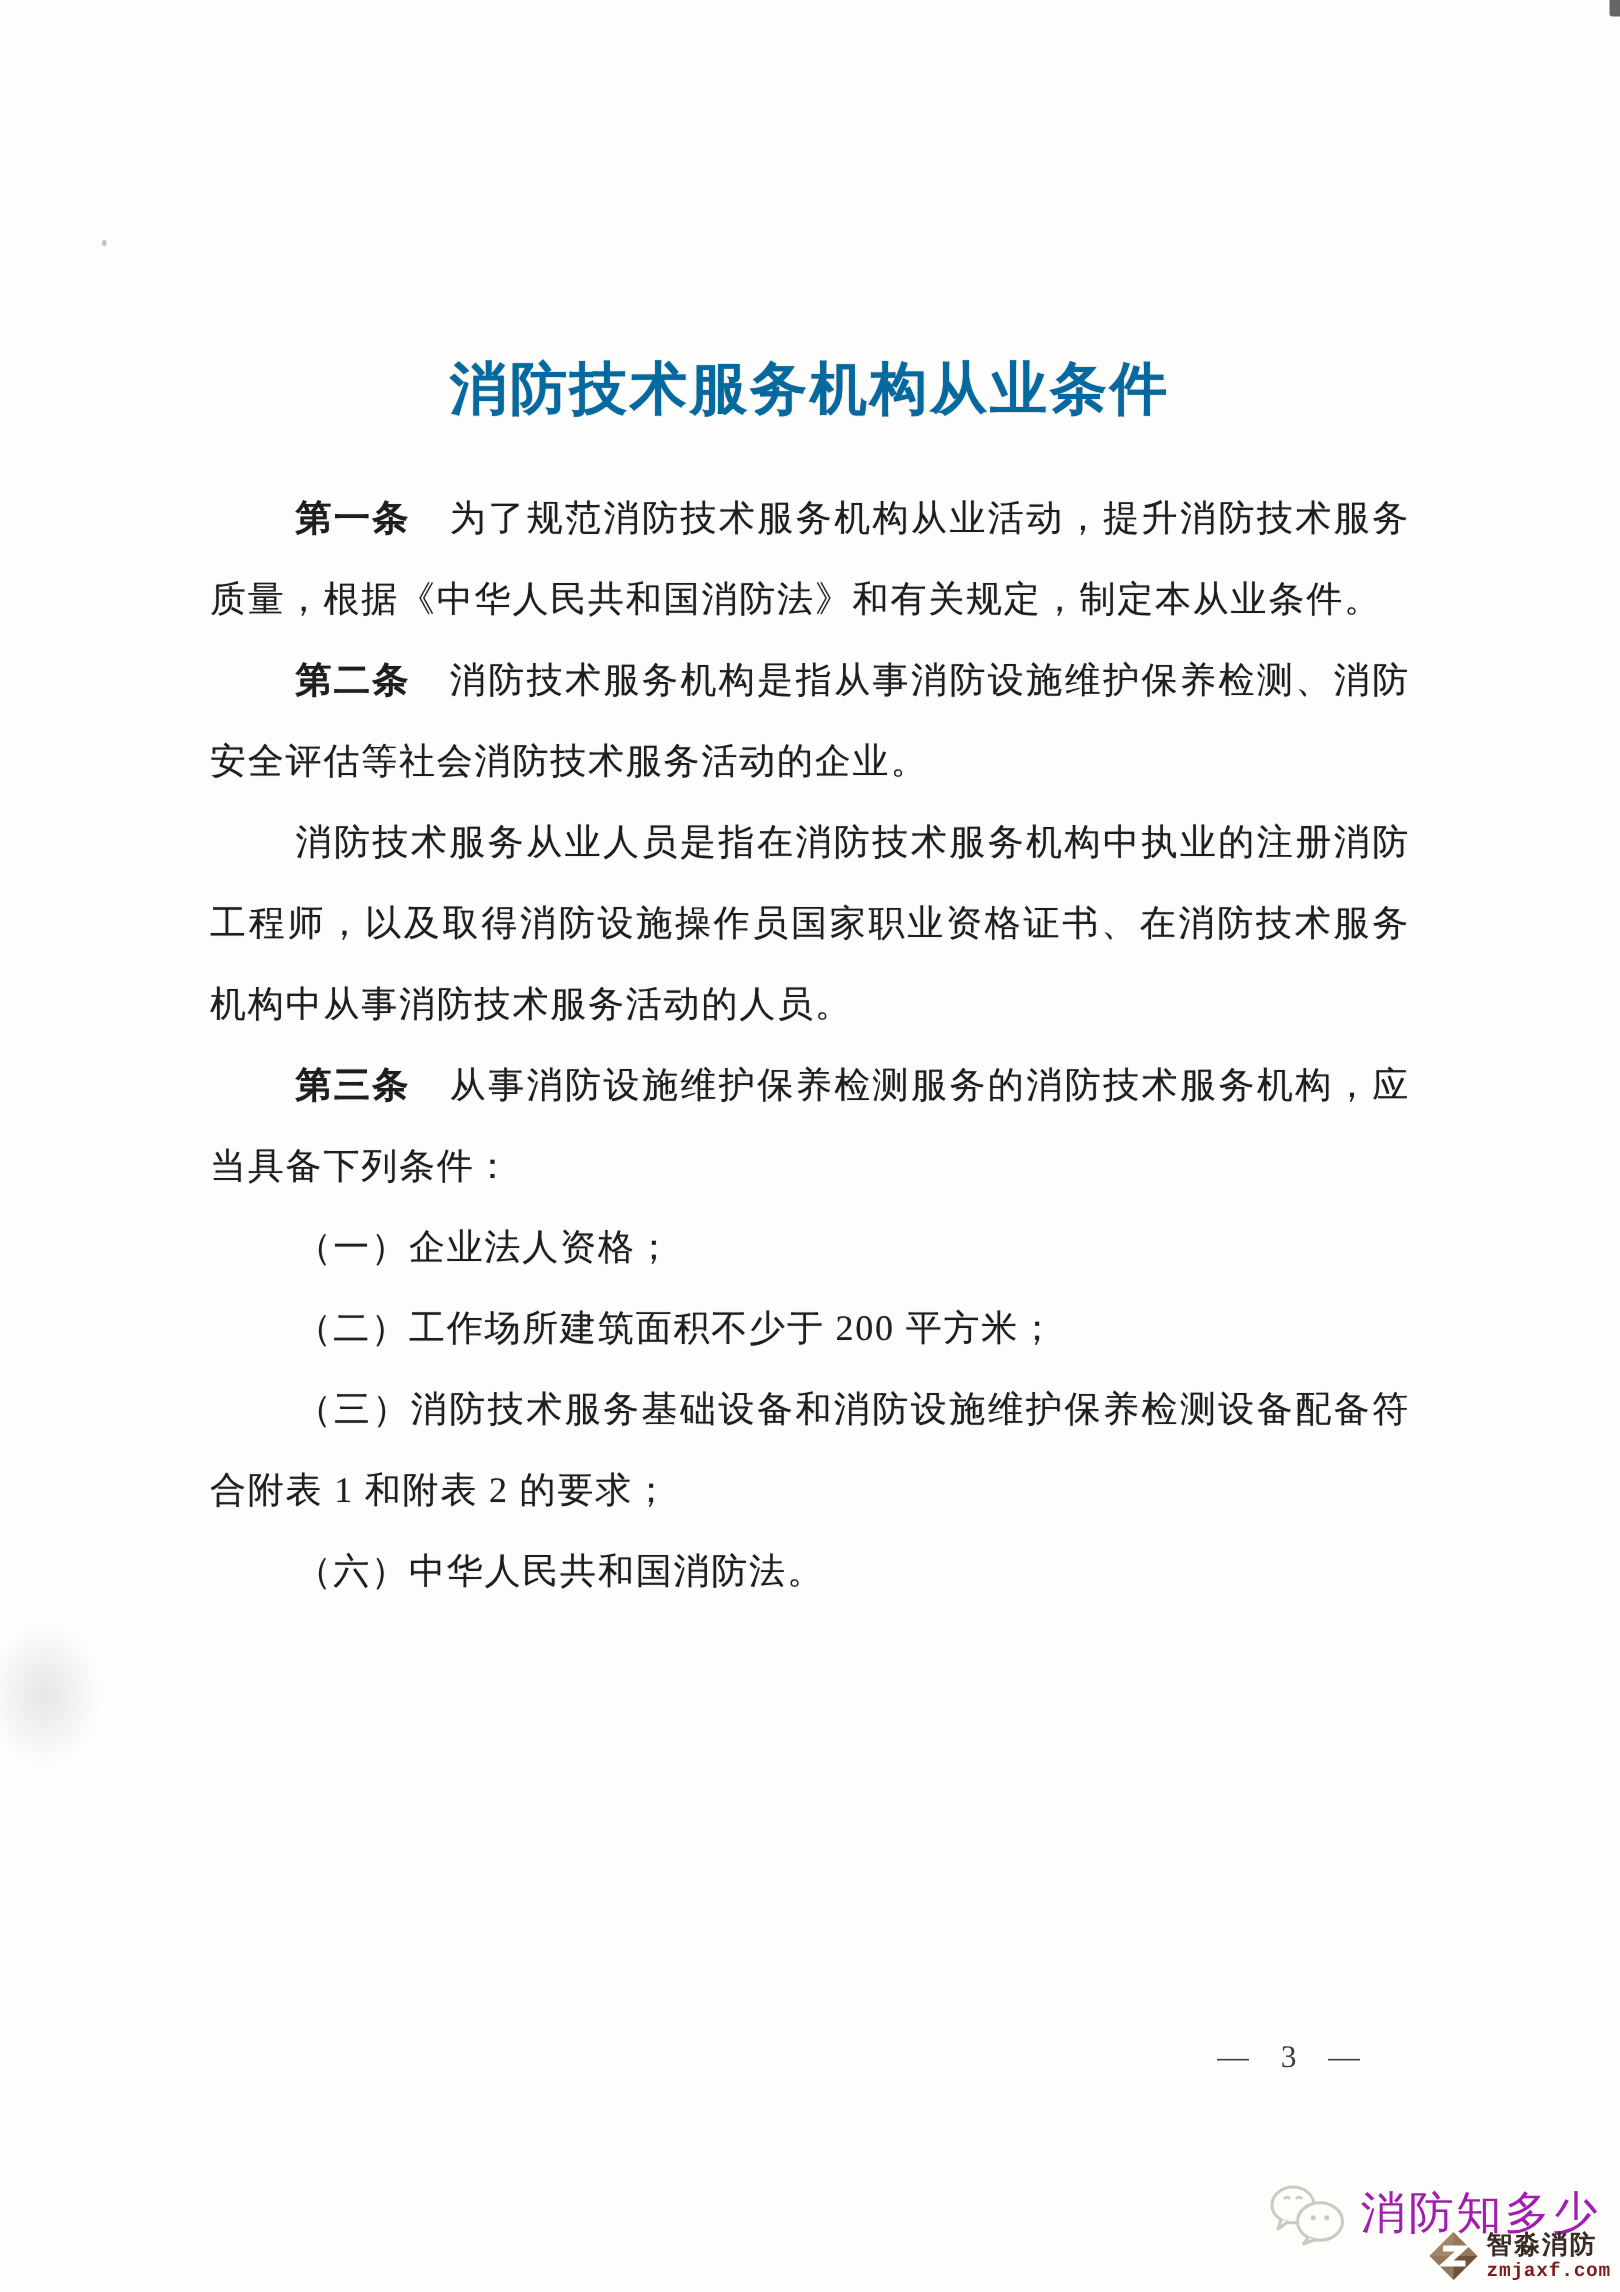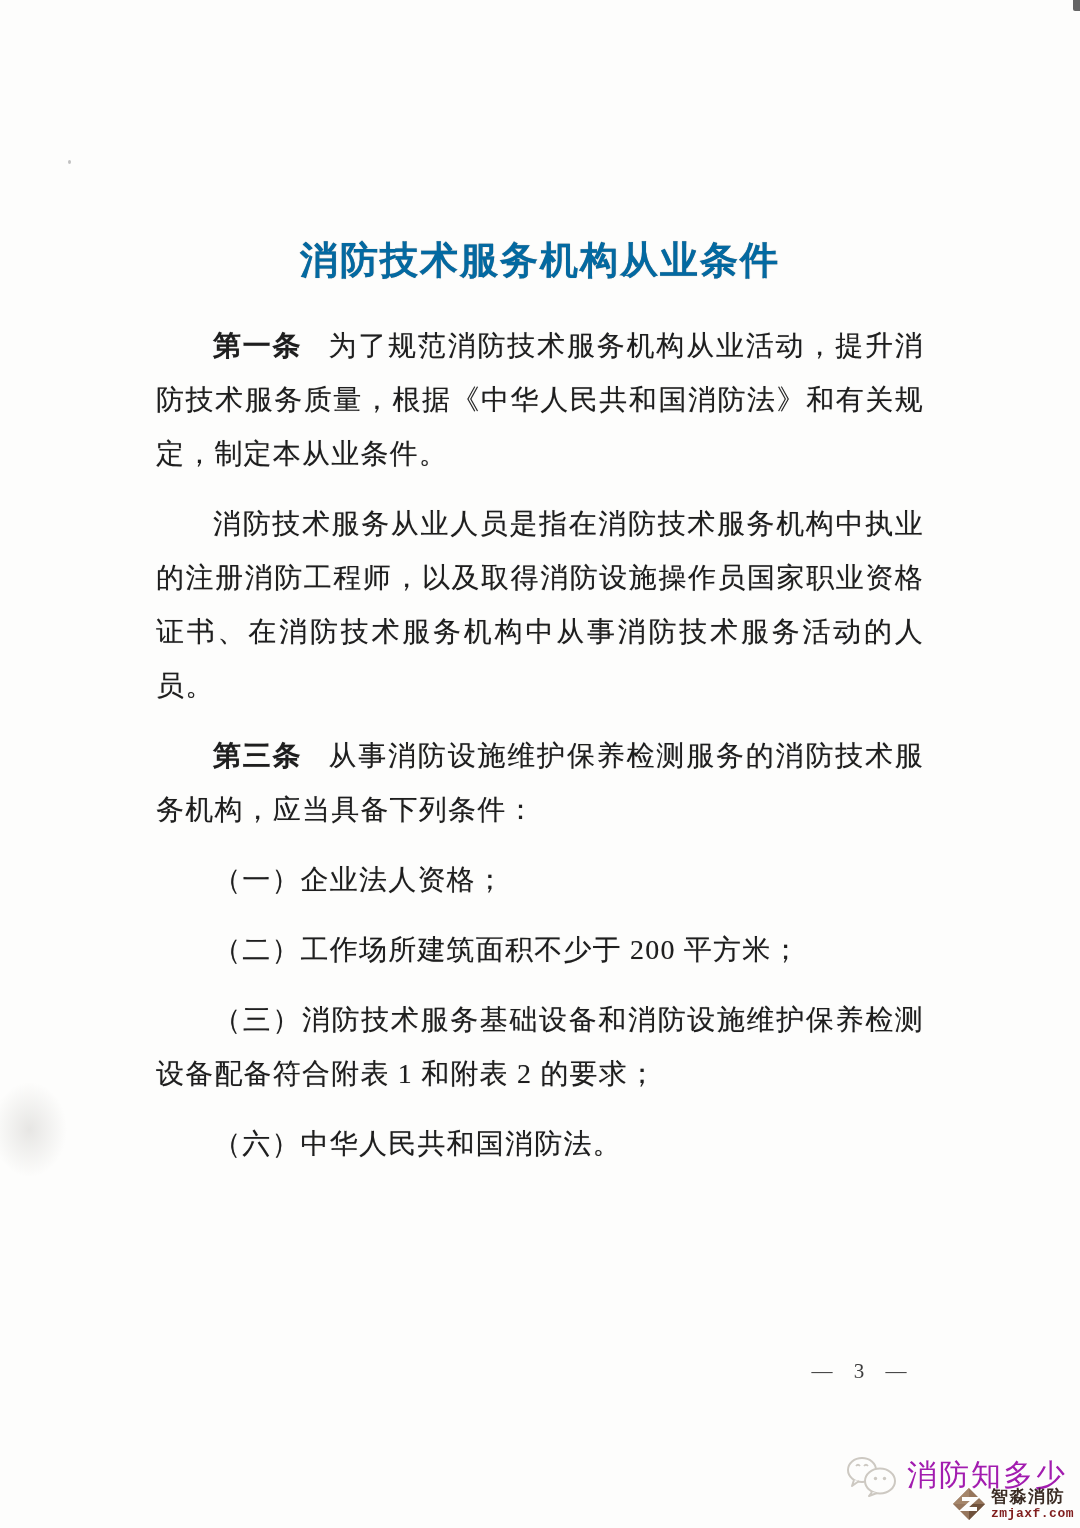--- a/index.html
+++ b/index.html
@@ -26,22 +26,22 @@
     font-size: 38px;
     font-weight: 700;
     line-height: 48px;
     margin: 0 0 35px 0;
     text-align: center;
     letter-spacing: 2px;
     color: #0369a1;
     text-shadow: 0 0 0.8px rgba(10,10,10,0.5);
   }
   .para {
-    margin: 16px;
-    font-size: 28px;
+    margin: 0;
+    font-size: 24px;
     line-height: 54px;
     letter-spacing: 1.2px;
     text-align: justify;
     text-indent: 57px;
     text-shadow: 0 0 0.7px rgba(25,25,25,0.42);
   }
   .lead {
     font-weight: 700;
     margin-right: 26px;
   }
@@ -132,20 +132,21 @@
 </style>
 </head>
 <body>
 
 <div class="page">
 
   <div class="content">
     <h1 class="doc-title">消防技术服务机构从业条件</h1>
 
     <p class="para"><span class="lead">第一条</span><span>为了规范消防技术服务机构从业活动，提升消防技术服务质量，根据《中华人民共和国消防法》和有关规定，制定本从业条件。</span></p>
+    <p class="para"><span class="lead">第二条</span><span>消防技术服务机构是指从事消防设施维护保养检测、消防安全评估等社会消防技术服务活动的企业。</span></p>
     <p class="para"><span>消防技术服务从业人员是指在消防技术服务机构中执业的注册消防工程师，以及取得消防设施操作员国家职业资格证书、在消防技术服务机构中从事消防技术服务活动的人员。</span></p>
     <p class="para"><span class="lead">第三条</span><span>从事消防设施维护保养检测服务的消防技术服务机构，应当具备下列条件：</span></p>
     <p class="para"><span>（一）企业法人资格；</span></p>
     <p class="para"><span>（二）工作场所建筑面积不少于 200 平方米；</span></p>
     <p class="para"><span>（三）消防技术服务基础设备和消防设施维护保养检测设备配备符合附表 1 和附表 2 的要求；</span></p>
     <p class="para"><span>（六）中华人民共和国消防法。</span></p>
   </div>
 
   <div class="page-number">— 3 —</div>
 

